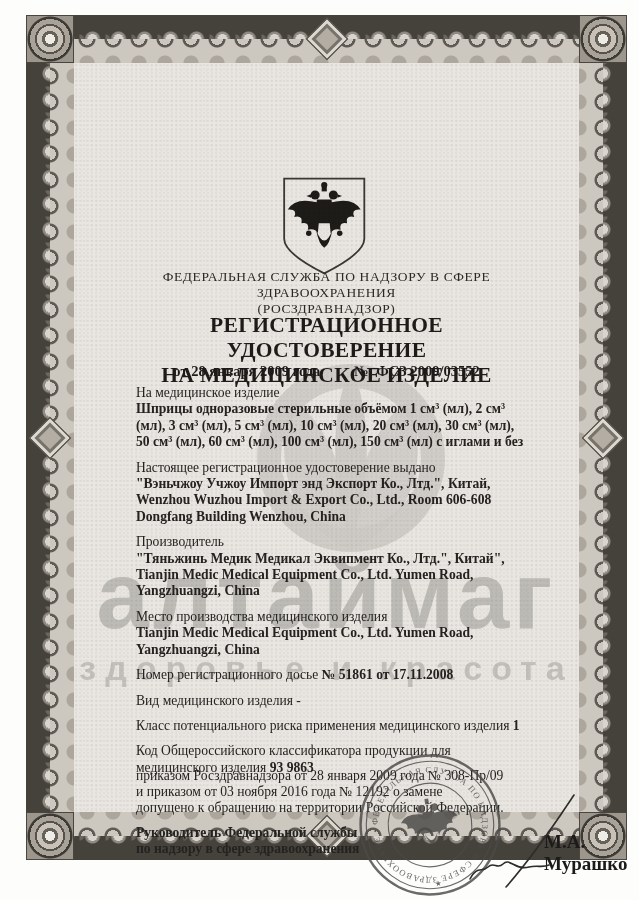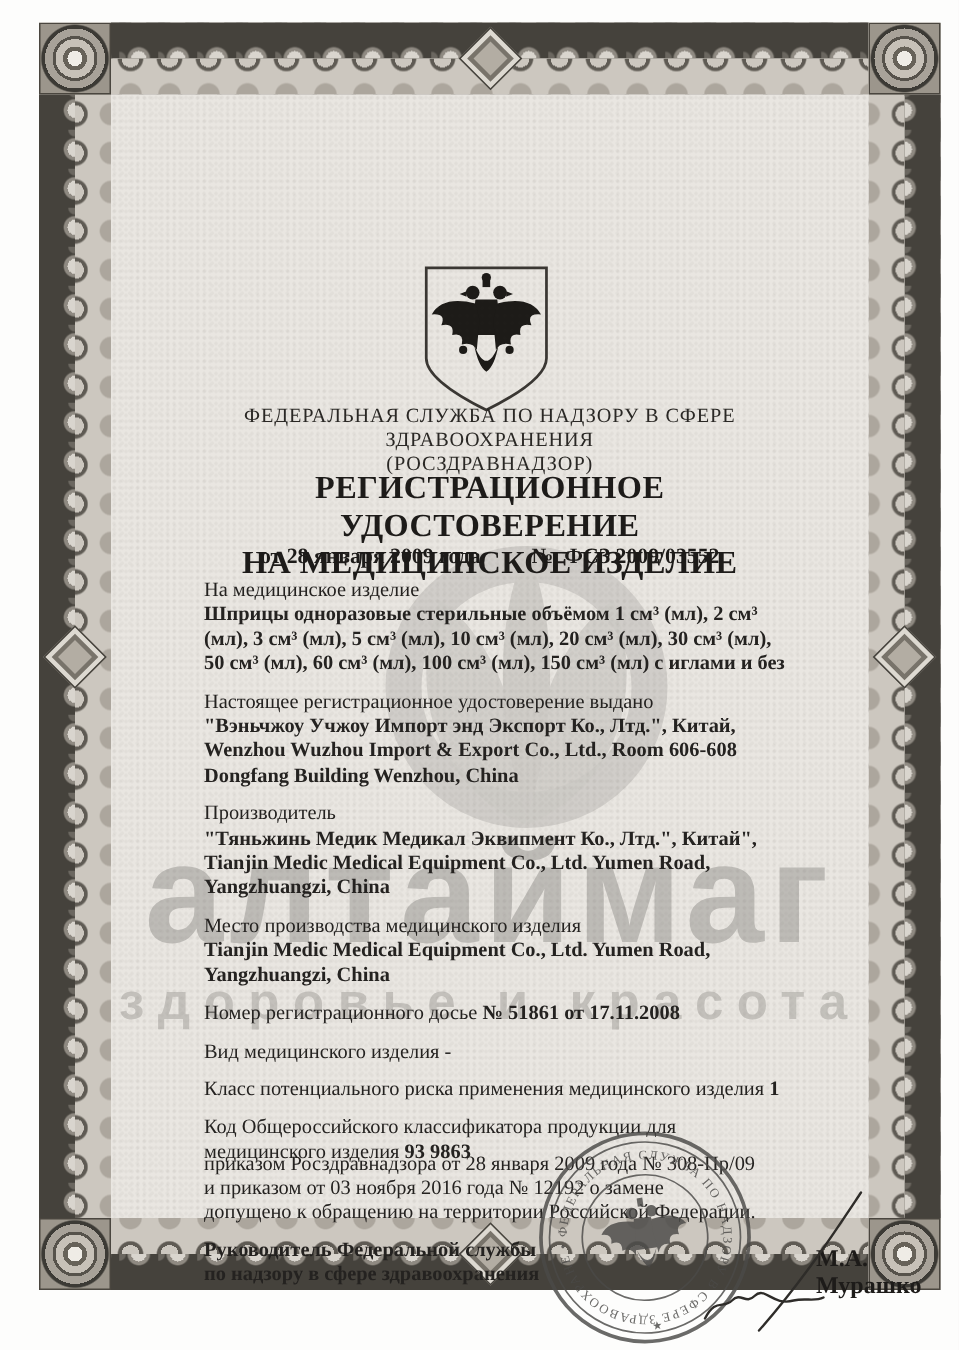--- a/index.html
+++ b/index.html
@@ -71,21 +71,21 @@
      font-weight:bold;font-size:21.5px;line-height:25px;letter-spacing:.3px;color:#1d1b19;}
   .doc-subtitle{position:absolute;left:40px;right:40px;top:300px;text-align:center;
      font-weight:bold;font-size:14.5px;color:#1d1b19;}
   .doc-subtitle .gap{display:inline-block;width:34px;}
   .body-text{position:absolute;left:62px;right:52px;top:322px;font-size:13.6px;line-height:16.4px;}
   .body-text p{margin:0 0 0 0;}
   .b{font-weight:bold;}
   .mt-md{margin-top:9px !important;}
   .footer-block{position:absolute;left:62px;top:705px;width:420px;font-size:13.6px;line-height:16.2px;}
   .signer-title{margin-top:8px;font-weight:bold;}
-  .signer-name{position:absolute;left:470px;top:768px;font-weight:bold;font-size:16px;color:#1d1b19;font-family:Liberation Serif, serif;}
+  .signer-name{position:absolute;left:470px;top:768px;font-weight:bold;font-size:19px;color:#1d1b19;font-family:Liberation Serif, serif;}
   
   .stamp{position:absolute;left:280px;top:686px;width:152px;height:152px;z-index:3;opacity:.82;
      transform:rotate(-8deg);}
   .signature{position:absolute;left:388px;top:728px;width:120px;height:110px;z-index:4;}
 </style>
 </head>
 <body>
 
 <div class="page">
 

